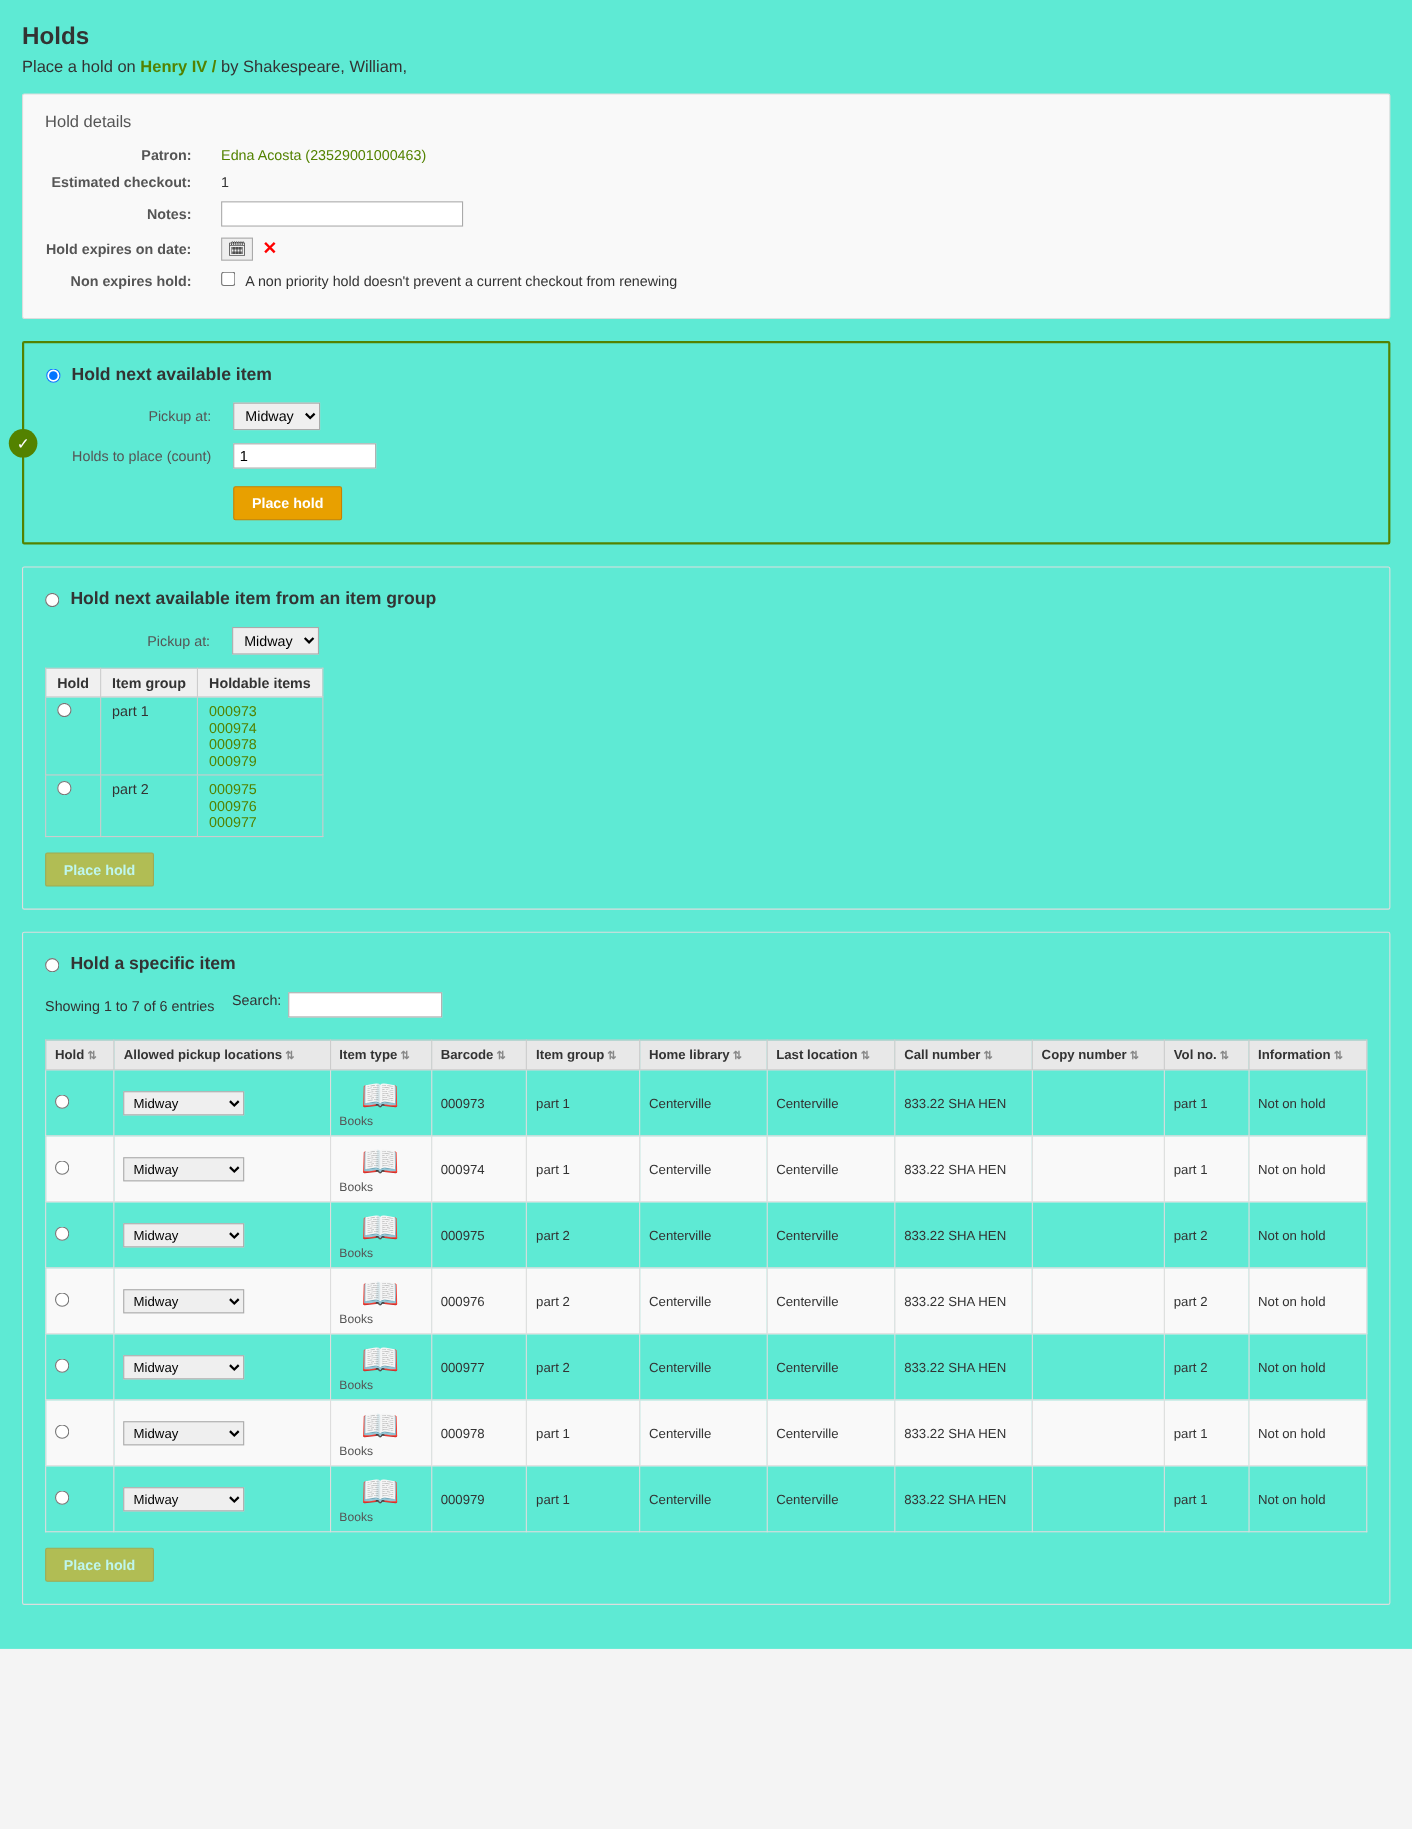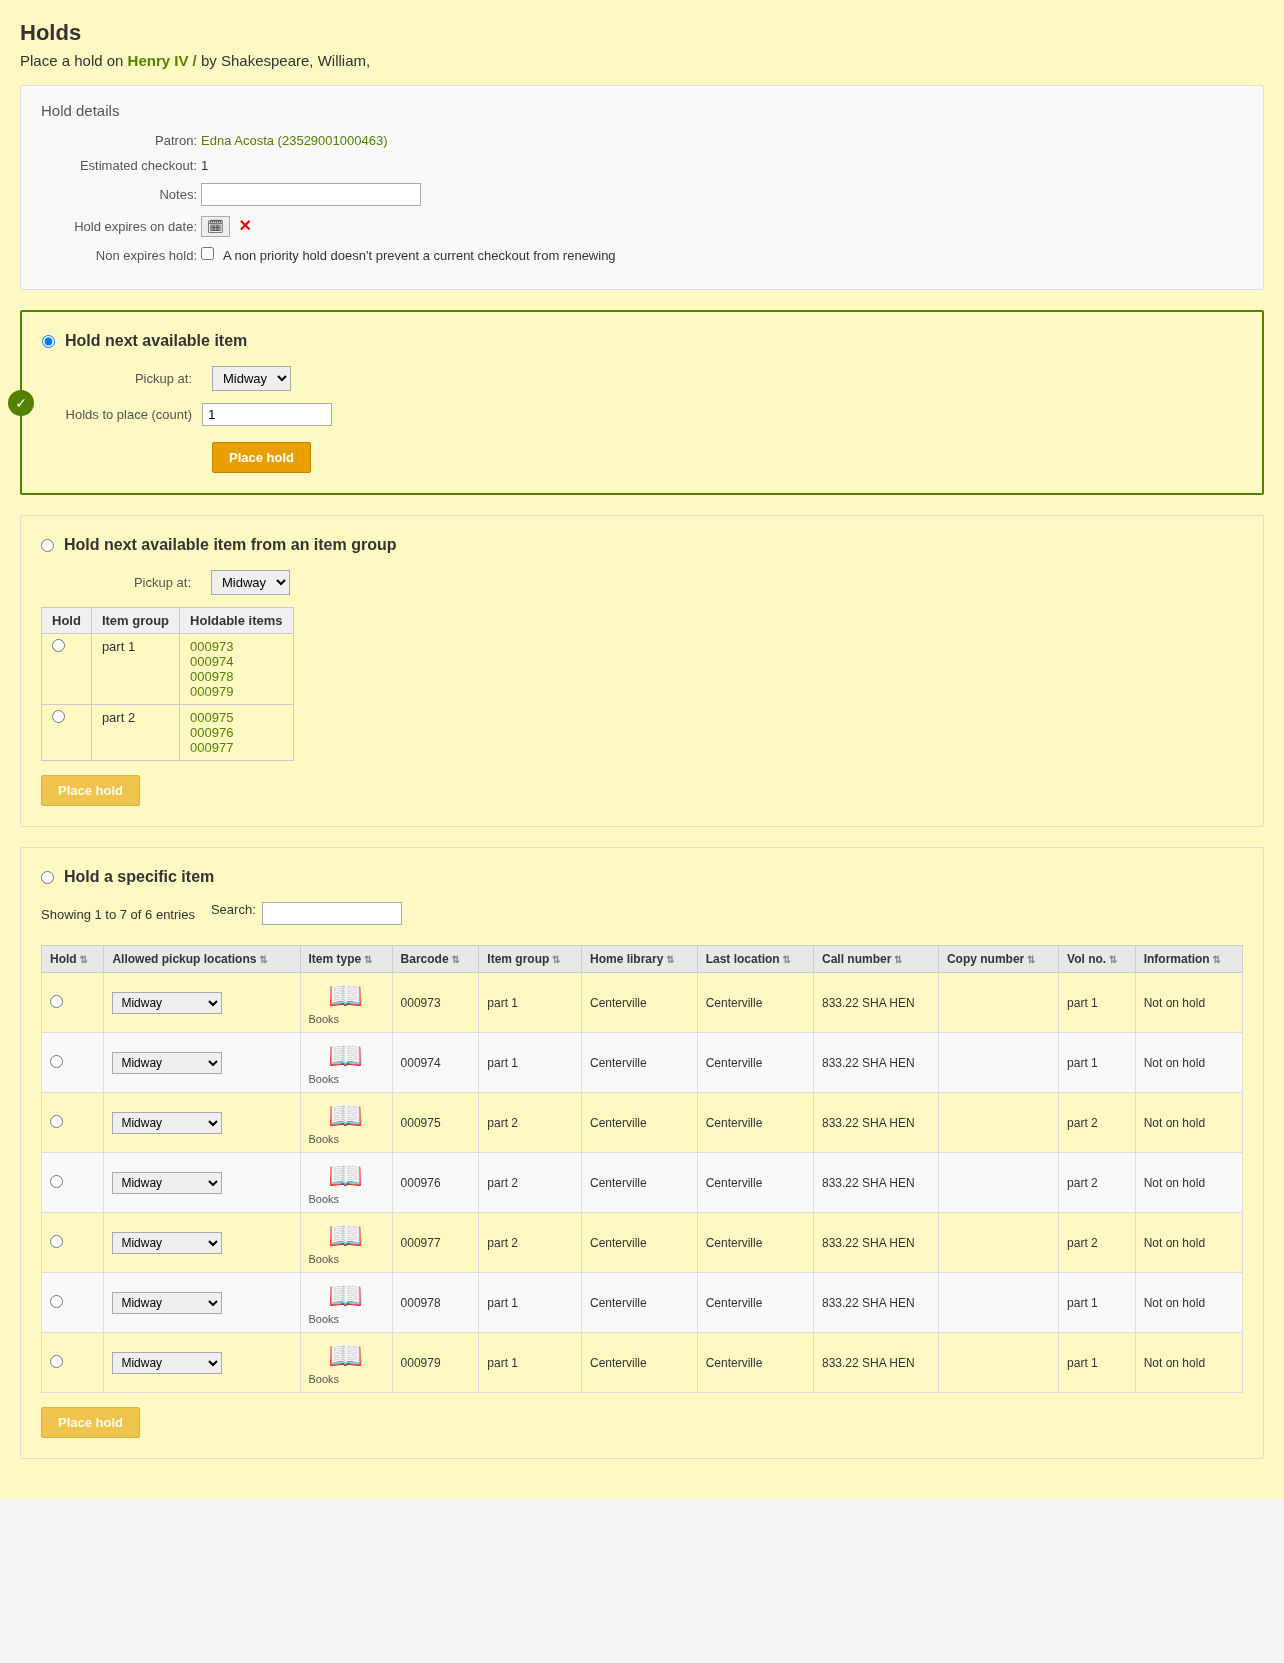--- a/index.html
+++ b/index.html
@@ -1,37 +1,37 @@
 <!DOCTYPE html>
 <html><head>
   <meta charset="utf-8">
   <style>
     * { box-sizing: border-box; margin: 0; padding: 0; }
     body { font-family: Arial, sans-serif; font-size: 13px; background: #f4f4f4; color: #333; }
-    .page-wrapper { background: #fef9c3; max-width: 1284px; margin: 0 auto; padding: 20px; }
+    .page-wrapper { background: #5eead4; max-width: 1284px; margin: 0 auto; padding: 20px; }
     h1.page-title { font-size: 22px; font-weight: bold; color: #333; margin-bottom: 6px; }
     .subtitle { font-size: 15px; margin-bottom: 16px; color: #333; }
     .subtitle a { color: #538200; text-decoration: none; font-weight: bold; }
     .hold-details-box { background: #f9f9f9; border: 1px solid #ddd; padding: 16px 20px; margin-bottom: 20px; border-radius: 2px; }
     .hold-details-box h2 { font-size: 15px; font-weight: normal; margin-bottom: 14px; color: #555; }
     .form-row { display: flex; align-items: center; margin-bottom: 10px; }
-    .form-label { text-align: right; width: 160px; min-width: 160px; padding-right: 4px; font-weight: normal; color: #555; font-size: 13px; }
+    .form-label { text-align: right; width: 160px; min-width: 160px; padding-right: 27px; font-weight: bold; color: #555; font-size: 13px; }
     .form-value { flex: 1; }
     .form-value input[type="text"] { border: 1px solid #aaa; padding: 3px 5px; font-size: 13px; width: 200px; }
     .form-value input[type="checkbox"] { margin-right: 6px; }
     .calendar-btn { background: #eee; border: 1px solid #aaa; padding: 2px 5px; cursor: pointer; margin-right: 5px; }
     .clear-btn { color: red; font-weight: bold; cursor: pointer; border: none; background: none; font-size: 16px; }
     .section-box { border: 1px solid #ddd; padding: 20px; margin-bottom: 20px; border-radius: 2px; position: relative; }
     .section-box.selected { border: 2px solid #538200; }
     .section-header { display: flex; align-items: center; gap: 10px; margin-bottom: 16px; }
     .section-header h3 { font-size: 16px; font-weight: bold; }
     .pickup-row { display: flex; align-items: center; gap: 10px; margin-bottom: 12px; }
     .pickup-label { text-align: right; width: 160px; min-width: 160px; padding-right: 10px; color: #555; font-size: 13px; }
     .pickup-row select { padding: 3px 6px; border: 1px solid #aaa; font-size: 13px; }
-    .holds-count-row { display: flex; align-items: center; margin-bottom: 16px; }
+    .holds-count-row { display: flex; align-items: center; gap: 10px; margin-bottom: 16px; }
     .holds-count-label { text-align: right; width: 160px; min-width: 160px; padding-right: 10px; color: #555; font-size: 13px; }
     .btn-place-hold { background: #e8a000; border: 1px solid #c88000; color: #fff; font-weight: bold; padding: 7px 16px; cursor: pointer; font-size: 13px; border-radius: 2px; }
     .btn-place-hold:disabled { opacity: 0.6; cursor: default; }
     .checkmark-badge { position: absolute; left: -14px; top: 50%; transform: translateY(-50%); width: 26px; height: 26px; background: #538200; border-radius: 50%; display: flex; align-items: center; justify-content: center; color: white; font-size: 14px; }
     .item-group-table { border-collapse: collapse; margin-top: 10px; font-size: 13px; }
     .item-group-table th { background: #f0f0f0; border: 1px solid #ccc; padding: 5px 10px; text-align: left; font-weight: bold; }
     .item-group-table td { border: 1px solid #ccc; padding: 5px 10px; vertical-align: top; }
     .item-group-table td a { color: #538200; text-decoration: none; display: block; }
     .specific-items-section { margin-top: 16px; }
     .showing-text { font-size: 13px; margin-bottom: 8px; }

